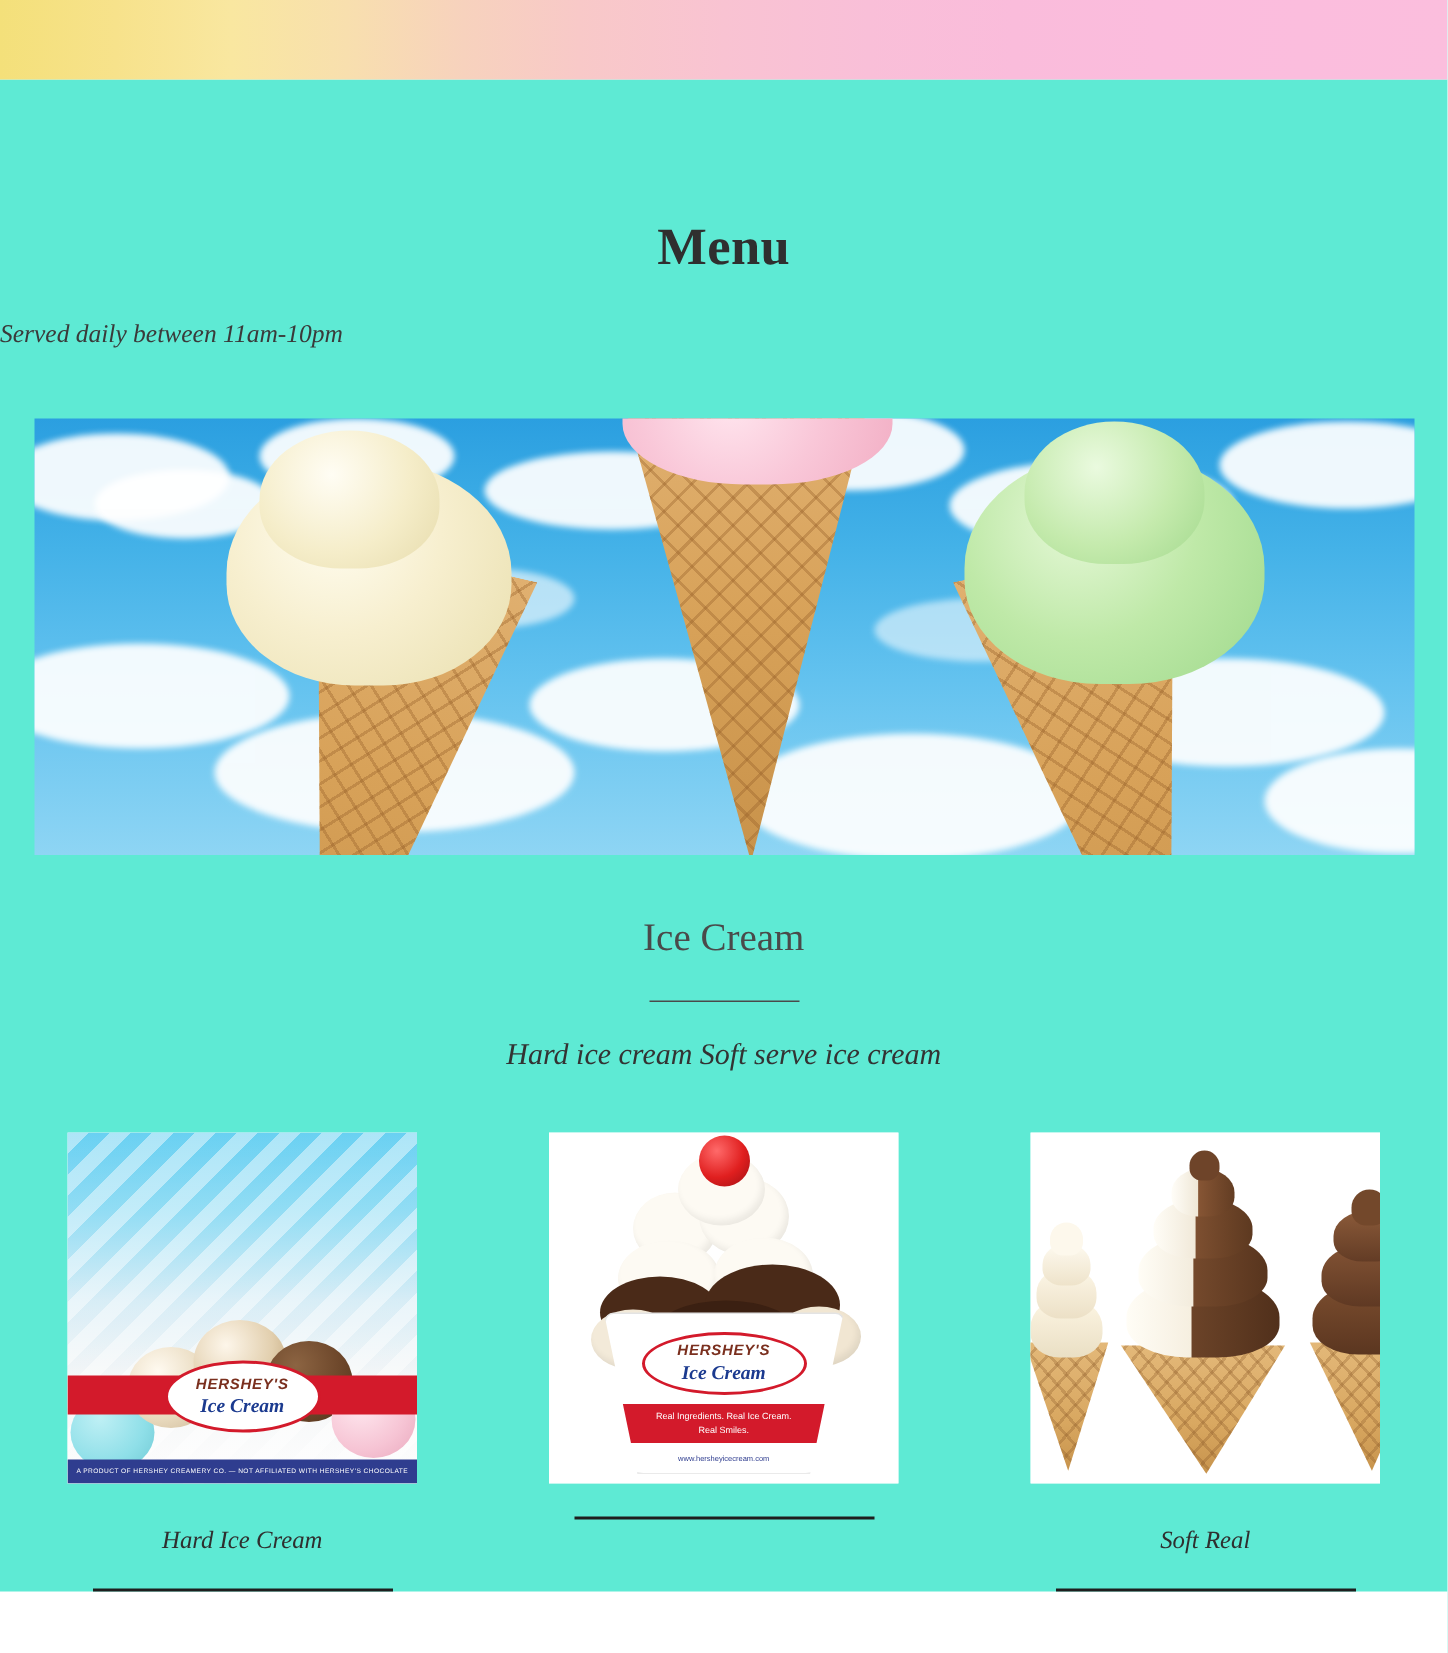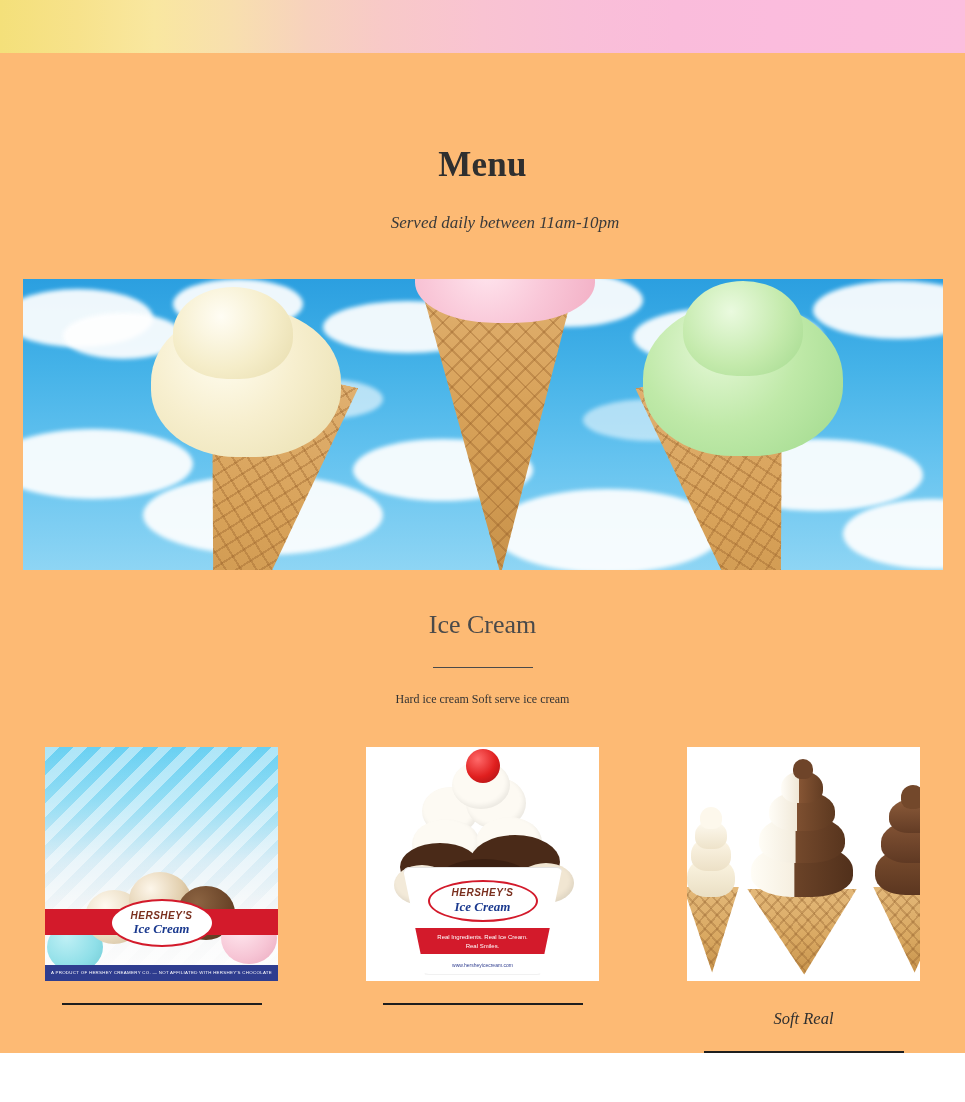--- a/index.html
+++ b/index.html
@@ -29,44 +29,43 @@
        #f9bfd8 60%,
        #fabcdb 70%,
        #fbbcdd 80%,
        #fbbddd 90%,
        #fbbedd 100%);
   }
 
   
   .page {
     width: 965px;
-    background: #fdba74;
+    background: #5eead4;
   }
 
   .menu-title {
     text-align: center;
     font-family: "Liberation Serif", serif;
     font-weight: bold;
     font-size: 35px;
     color: #2f2f2f;
     letter-spacing: 0.3px;
     margin: 0;
     padding-top: 93px;
     line-height: 1.1;
   }
 
   .menu-subtitle {
-    text-align: center;
+    text-align: left;
     font-family: "Liberation Serif", serif;
     font-style: italic;
     font-size: 17px;
     color: #3a3a3a;
     margin: 0;
     padding-top: 28px;
-    padding-left: 45px;
   }
 
   
   .hero {
     position: relative;
     width: 920px;
     height: 291px;
     margin: 46px auto 0 auto;
     overflow: hidden;
     background: linear-gradient(180deg, #2b9fe0 0%, #44b2e8 30%, #63c2ef 60%, #8ed5f4 100%);
@@ -106,21 +105,22 @@
   }
   .divider {
     width: 100px;
     height: 1px;
     background: #4a4a4a;
     margin: 27px auto 0 auto;
   }
   .section-desc {
     text-align: center;
     font-family: "Liberation Serif", serif;
-    font-size: 12px;
+    font-style: italic;
+    font-size: 20px;
     color: #333333;
     margin: 0;
     padding-top: 24px;
   }
 
   
   .cards {
     display: flex;
     justify-content: center;
     align-items: flex-start;
@@ -369,20 +369,21 @@
           <div class="pkg-scoop" style="left:132px;top:20px; width:58px; height:54px; background:radial-gradient(circle at 35% 30%, #8c6442 0%, #6b4529 60%, #4f3119 100%);"></div>
           <div class="pkg-scoop" style="left:176px;top:46px; width:56px; height:52px; background:radial-gradient(circle at 35% 30%, #ffe9f0 0%, #f6c4d4 60%, #e9a8bd 100%);"></div>
         </div>
         <div class="pkg-redbar"></div>
         <div class="hershey-badge">
           <span class="hb-top">HERSHEY'S</span>
           <span class="hb-bot">Ice Cream</span>
         </div>
         <div class="pkg-footer">A PRODUCT OF HERSHEY CREAMERY CO. — NOT AFFILIATED WITH HERSHEY'S CHOCOLATE</div>
       </div>
+      <div class="card-label">Hard Ice Cream</div>
       <div class="card-rule"></div>
     </div>
 
     <div class="card">
       <div class="card-img">
         <div class="sundae-wrap">
 
           <div class="whip" style="left:56px;  top:40px; width:56px; height:48px;"></div>
           <div class="whip" style="left:100px; top:30px; width:60px; height:52px;"></div>
           <div class="whip" style="left:86px;  top:14px; width:58px; height:48px;"></div>

